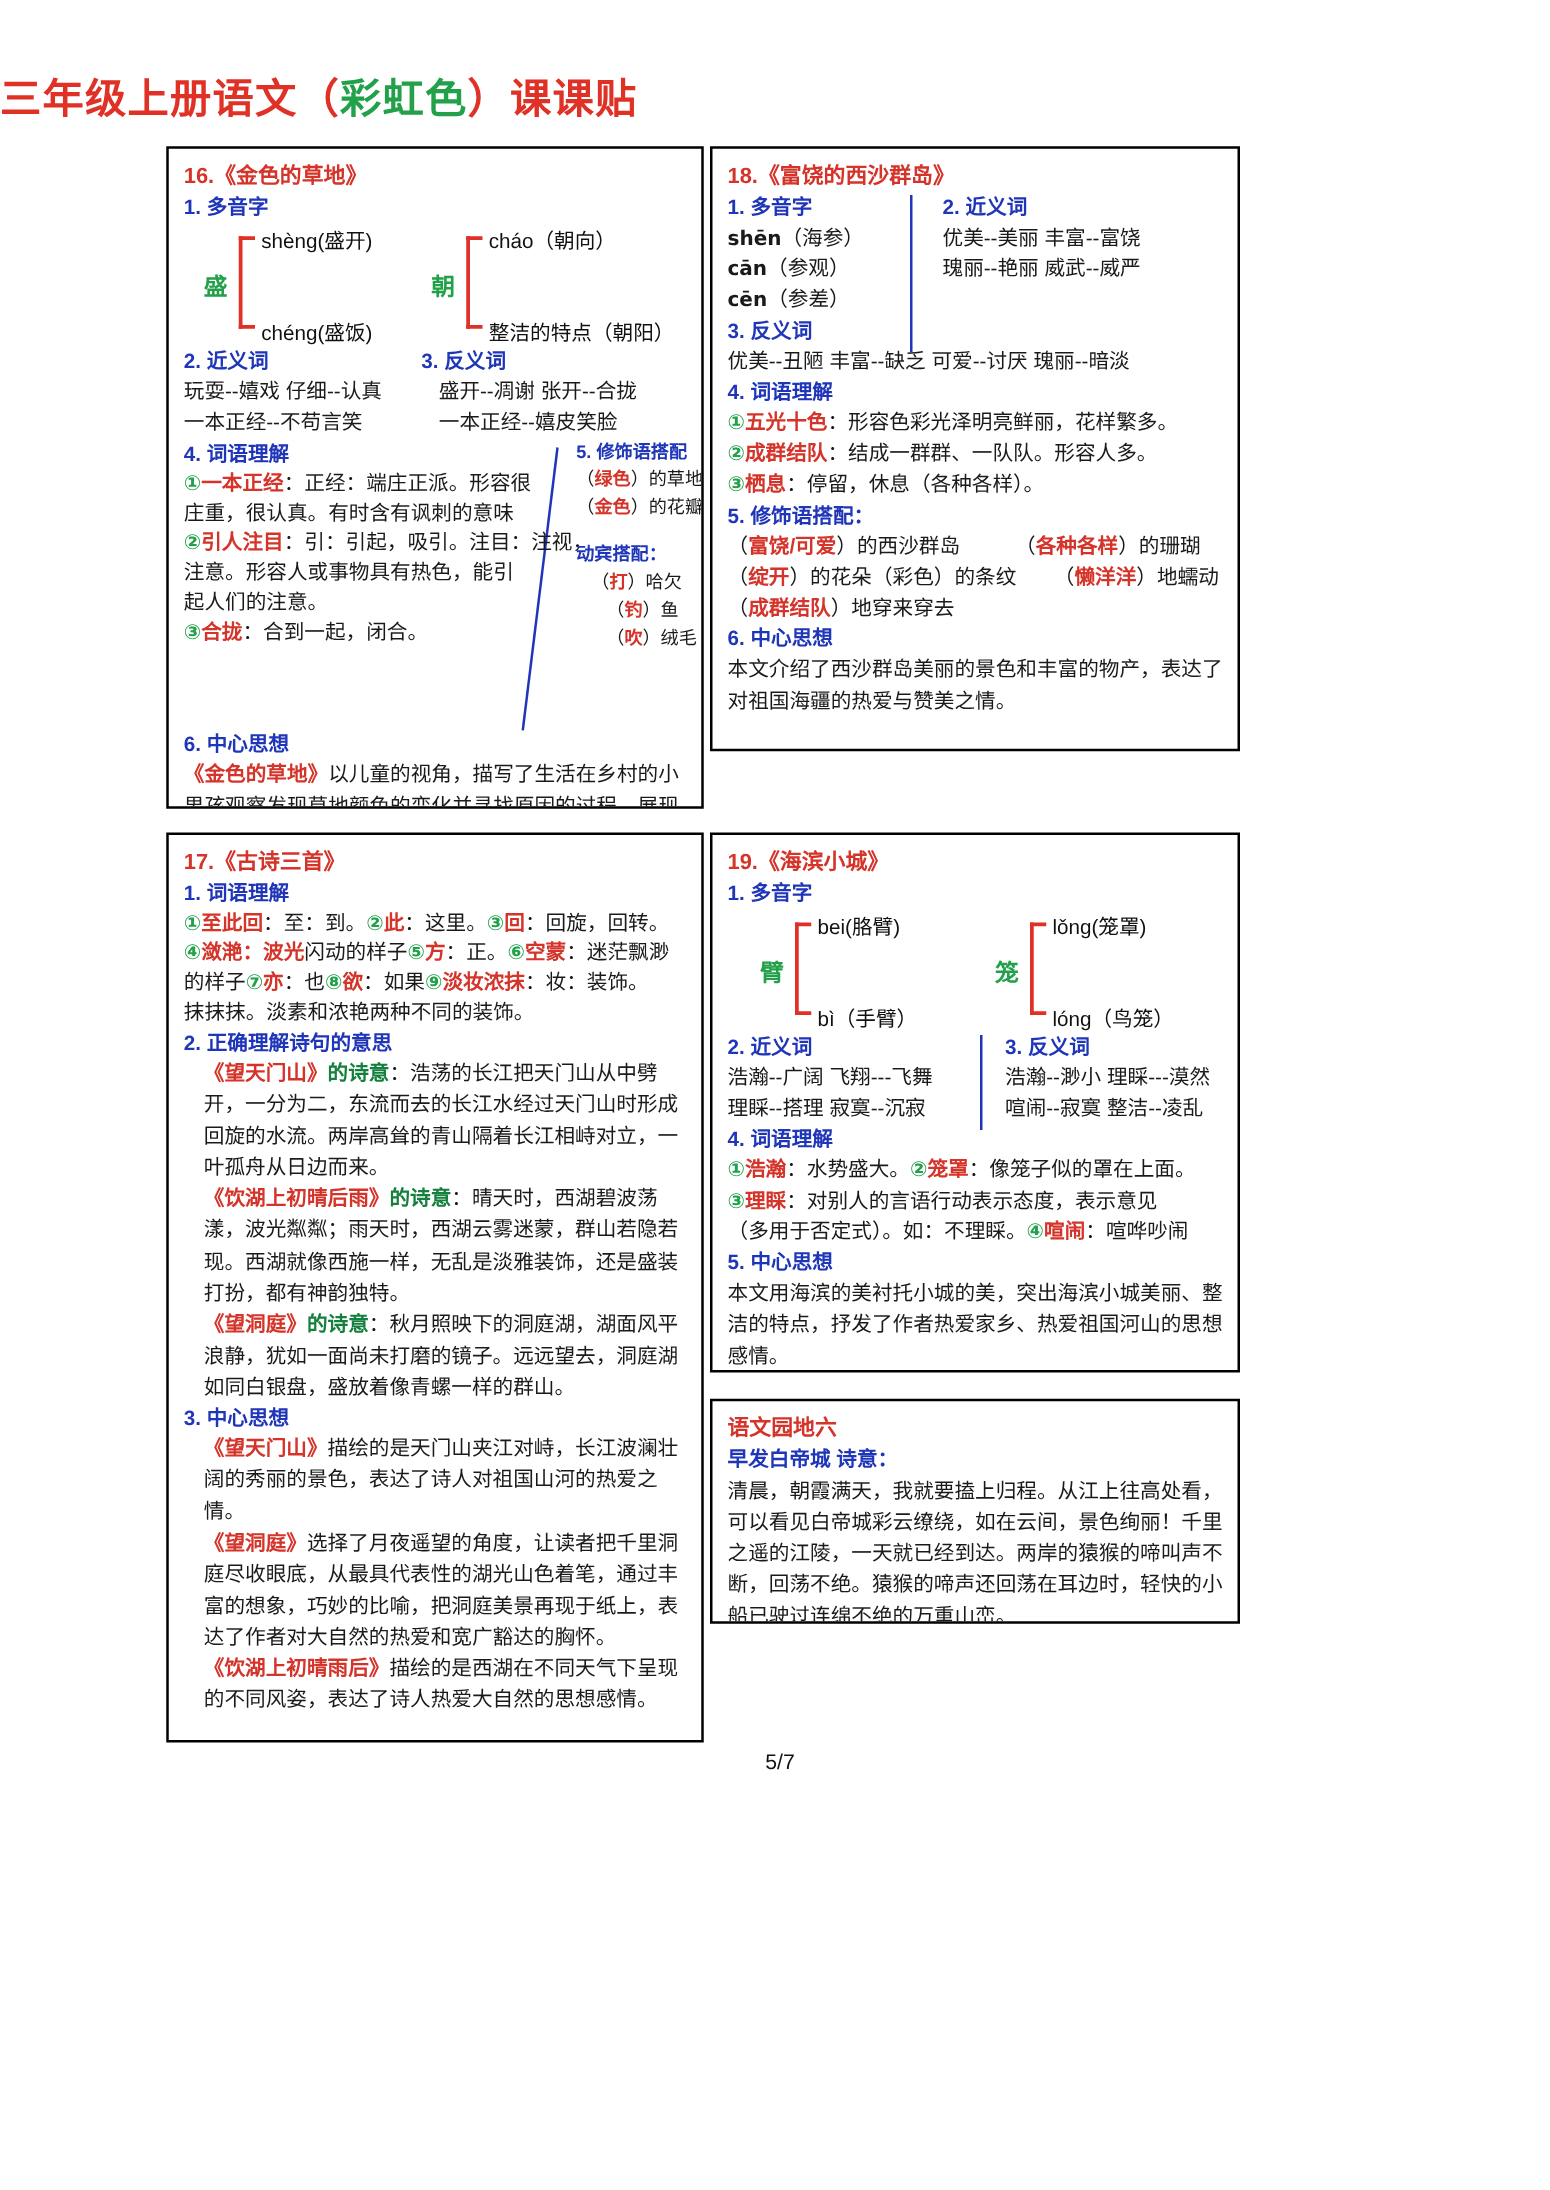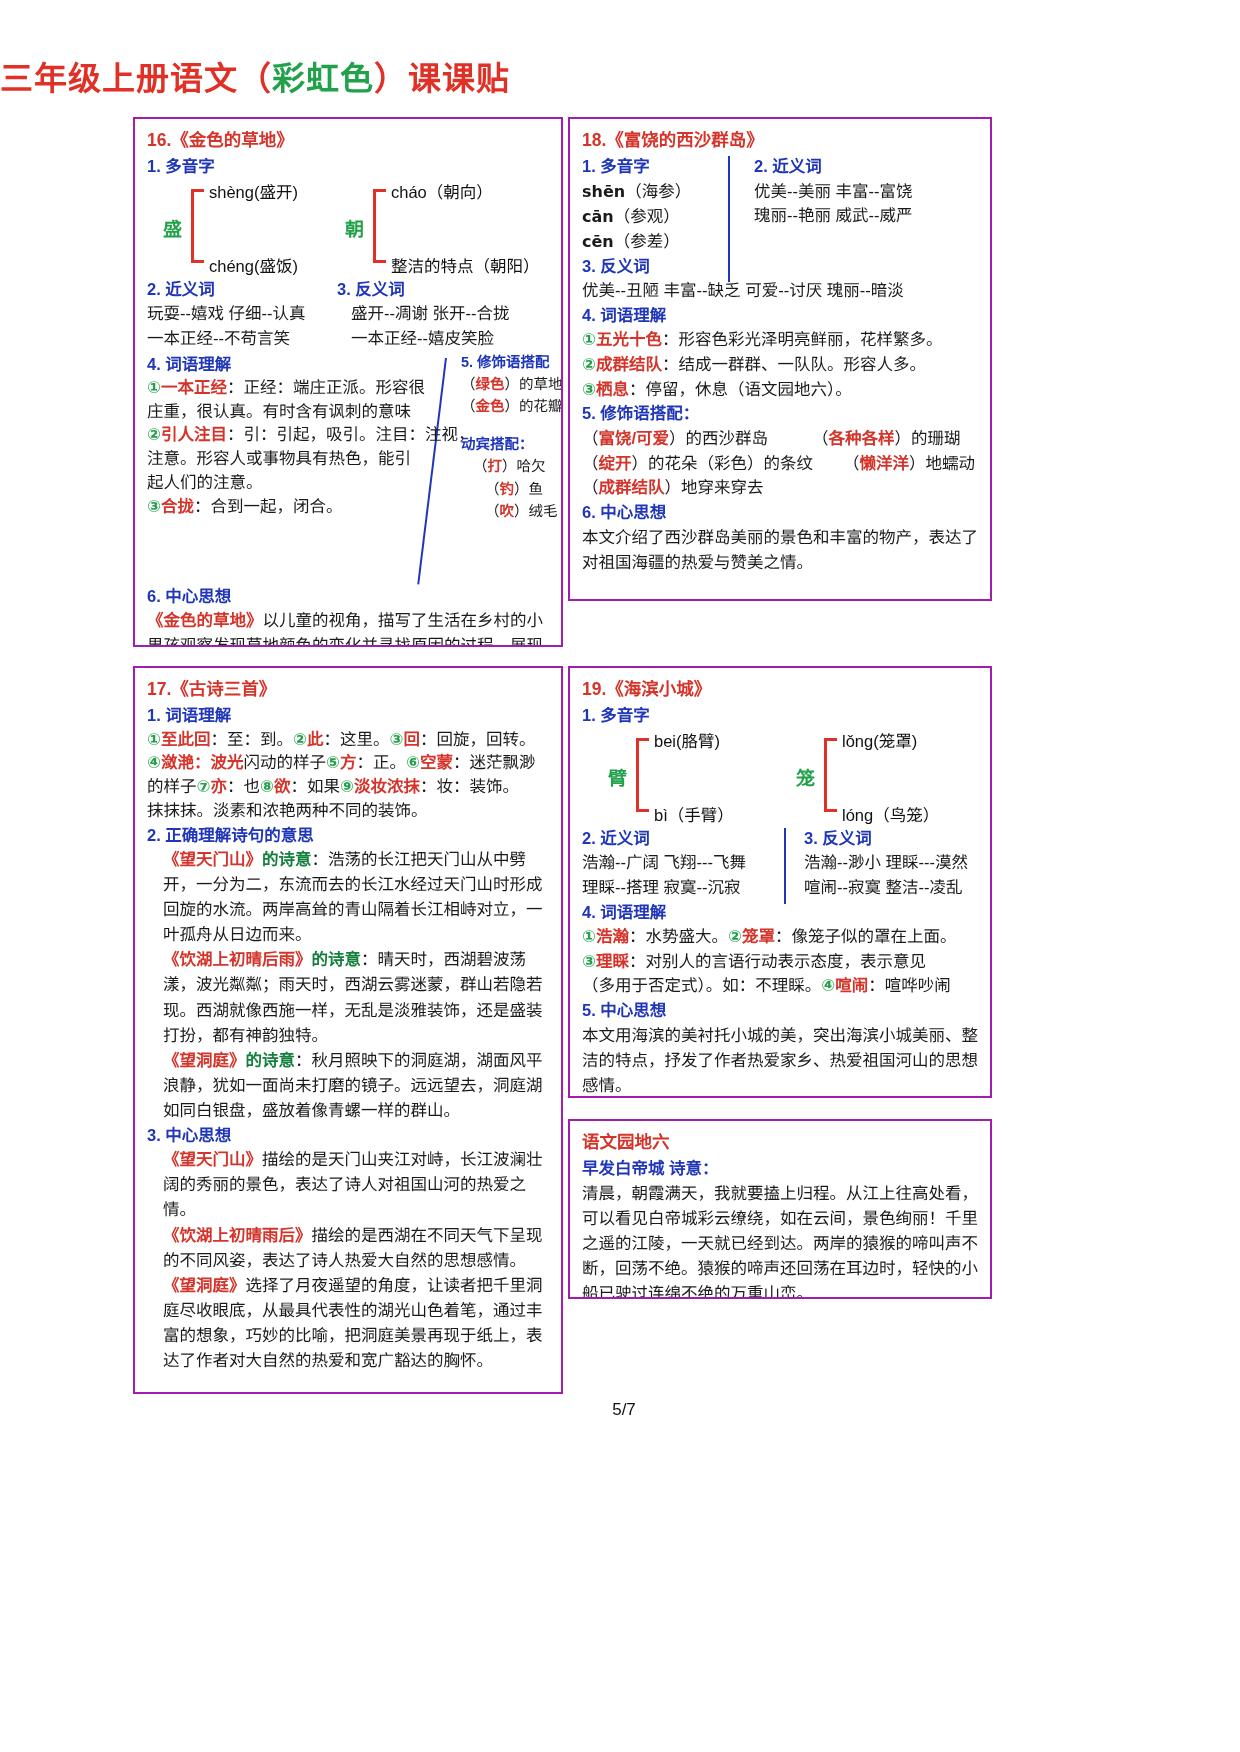--- a/index.html
+++ b/index.html
@@ -27,21 +27,21 @@
     letter-spacing:1px;
     color:#e03127;
     white-space:nowrap;
   }
   .page-title .green{color:#22a14a;}
 
   
   .panel{
     position:absolute;
     box-sizing:border-box;
-    border:2px solid #a21caf;
+    border:2px solid #000000;
     background:#ffffff;
     padding:8px 10px 8px 12px;
     overflow:hidden;
   }
   #panel-16{left:133px;top:117px;width:430px;height:530px;}
   #panel-17{left:133px;top:666px;width:430px;height:728px;}
   #panel-18{left:568px;top:117px;width:424px;height:484px;}
   #panel-19{left:568px;top:666px;width:424px;height:432px;}
   #panel-yw6{left:568px;top:1119px;width:424px;height:180px;}
 
@@ -239,22 +239,22 @@
 
     <div class="body-line tight">抹抹抹。淡素和浓艳两种不同的装饰。</div>
 
     <div class="sec">2. 正确理解诗句的意思</div>
     <div class="body-wrap indent"><span class="red">《望天门山》</span><span class="blue">的诗意</span><span>：浩荡的长江把天门山从中劈开，一分为二，东流而去的长江水经过天门山时形成回旋的水流。两岸高耸的青山隔着长江相峙对立，一叶孤舟从日边而来。</span></div>
     <div class="body-wrap indent"><span class="red">《饮湖上初晴后雨》</span><span class="blue">的诗意</span><span>：晴天时，西湖碧波荡漾，波光粼粼；雨天时，西湖云雾迷蒙，群山若隐若现。西湖就像西施一样，无乱是淡雅装饰，还是盛装打扮，都有神韵独特。</span></div>
     <div class="body-wrap indent"><span class="red">《望洞庭》</span><span class="blue">的诗意</span><span>：秋月照映下的洞庭湖，湖面风平浪静，犹如一面尚未打磨的镜子。远远望去，洞庭湖如同白银盘，盛放着像青螺一样的群山。</span></div>
 
     <div class="sec">3. 中心思想</div>
     <div class="body-wrap indent"><span class="red">《望天门山》</span><span>描绘的是天门山夹江对峙，长江波澜壮阔的秀丽的景色，表达了诗人对祖国山河的热爱之情。</span></div>
+    <div class="body-wrap indent"><span class="red">《望洞庭》</span><span>选择了月夜遥望的角度，让读者把千里洞庭尽收眼底，从最具代表性的湖光山色着笔，通过丰富的想象，巧妙的比喻，把洞庭美景再现于纸上，表达了作者对大自然的热爱和宽广豁达的胸怀。</span></div>
     <div class="body-wrap indent"><span class="red">《饮湖上初晴雨后》</span><span>描绘的是西湖在不同天气下呈现的不同风姿，表达了诗人热爱大自然的思想感情。</span></div>
-    <div class="body-wrap indent"><span class="red">《望洞庭》</span><span>选择了月夜遥望的角度，让读者把千里洞庭尽收眼底，从最具代表性的湖光山色着笔，通过丰富的想象，巧妙的比喻，把洞庭美景再现于纸上，表达了作者对大自然的热爱和宽广豁达的胸怀。</span></div>
   </div>
 
   <div class="panel" id="panel-18">
     <div class="lesson-title">18.《富饶的西沙群岛》</div>
 
     <div class="twocol" style="position:relative">
       <div class="vdiv" style="left:146px;top:2px;height:126px;"></div>
       <div class="col-l" style="width:158px">
         <div class="sec">1. 多音字</div>
         <div class="body-line"><span class="pinyin">shēn</span><span>（海参）</span></div>
@@ -267,21 +267,21 @@
         <div class="body-line">瑰丽--艳丽   威武--威严</div>
       </div>
     </div>
 
     <div class="sec">3. 反义词</div>
     <div class="body-line">优美--丑陋   丰富--缺乏   可爱--讨厌   瑰丽--暗淡</div>
 
     <div class="sec">4. 词语理解</div>
     <div class="body-line"><span class="num">①</span><span class="red">五光十色</span><span>：形容色彩光泽明亮鲜丽，花样繁多。</span></div>
     <div class="body-line"><span class="num">②</span><span class="red">成群结队</span><span>：结成一群群、一队队。形容人多。</span></div>
-    <div class="body-line"><span class="num">③</span><span class="red">栖息</span><span>：停留，休息（语文园地六）。</span></div>
+    <div class="body-line"><span class="num">③</span><span class="red">栖息</span><span>：停留，休息（各种各样）。</span></div>
 
     <div class="sec">5. 修饰语搭配：</div>
     <div class="body-line"><span>（<span class="red">富饶/可爱</span><span>）的西沙群岛</span></span><span style="display:inline-block;width:44px"></span><span>（<span class="red">各种各样</span><span>）的珊瑚</span></span></div>
     <div class="body-line"><span>（<span class="red">绽开</span><span>）的花朵（彩色）的条纹</span></span><span style="display:inline-block;width:30px"></span><span>（<span class="red">懒洋洋</span><span>）地蠕动</span></span></div>
     <div class="body-line">（<span class="red">成群结队</span><span>）地穿来穿去</span></div>
 
     <div class="sec">6. 中心思想</div>
     <div class="body-wrap">本文介绍了西沙群岛美丽的景色和丰富的物产，表达了对祖国海疆的热爱与赞美之情。</div>
   </div>
 

